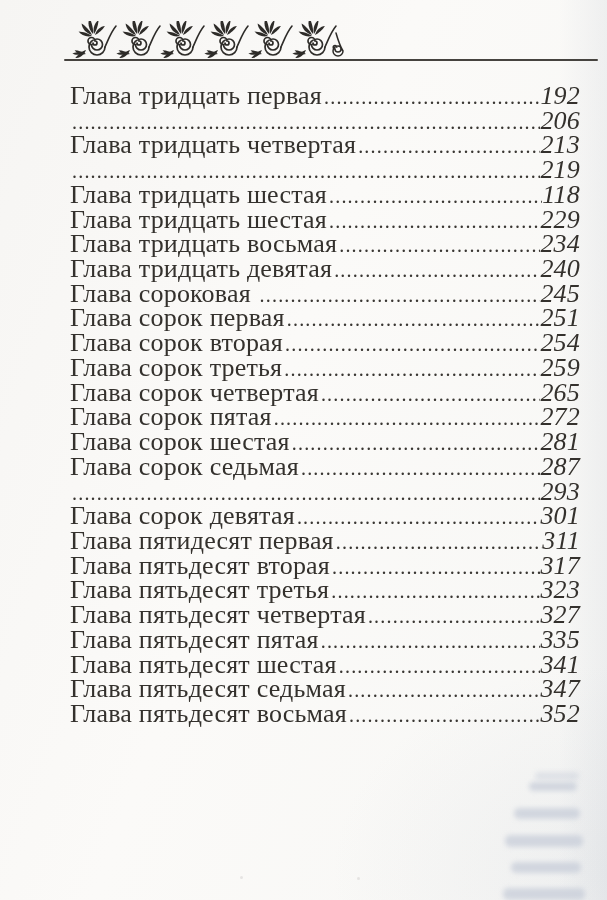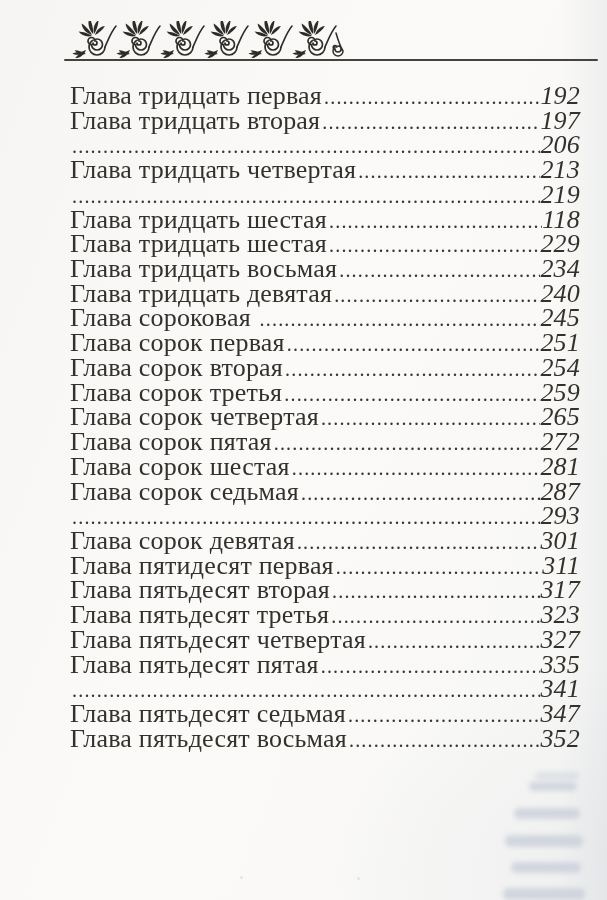--- a/index.html
+++ b/index.html
@@ -72,25 +72,20 @@
 
   <div class="rule"></div>
 
   <div class="toc">
       <div class="row">
         <span class="label">Глава тридцать первая</span>
         <span class="leader"></span>
         <span class="pagenum">192</span>
       </div>
       <div class="row">
-        <span class="label">Глава тридцать вторая</span>
-        <span class="leader"></span>
-        <span class="pagenum">197</span>
-      </div>
-      <div class="row">
         <span class="leader"></span>
         <span class="pagenum">206</span>
       </div>
       <div class="row">
         <span class="label">Глава тридцать четвертая</span>
         <span class="leader"></span>
         <span class="pagenum">213</span>
       </div>
       <div class="row">
         <span class="leader"></span>
@@ -184,20 +179,21 @@
         <span class="label">Глава пятьдесят четвертая</span>
         <span class="leader"></span>
         <span class="pagenum">327</span>
       </div>
       <div class="row">
         <span class="label">Глава пятьдесят пятая</span>
         <span class="leader"></span>
         <span class="pagenum">335</span>
       </div>
       <div class="row">
+        <span class="label">Глава пятьдесят шестая</span>
         <span class="leader"></span>
         <span class="pagenum">341</span>
       </div>
       <div class="row">
         <span class="label">Глава пятьдесят седьмая</span>
         <span class="leader"></span>
         <span class="pagenum">347</span>
       </div>
       <div class="row">
         <span class="label">Глава пятьдесят восьмая</span>

